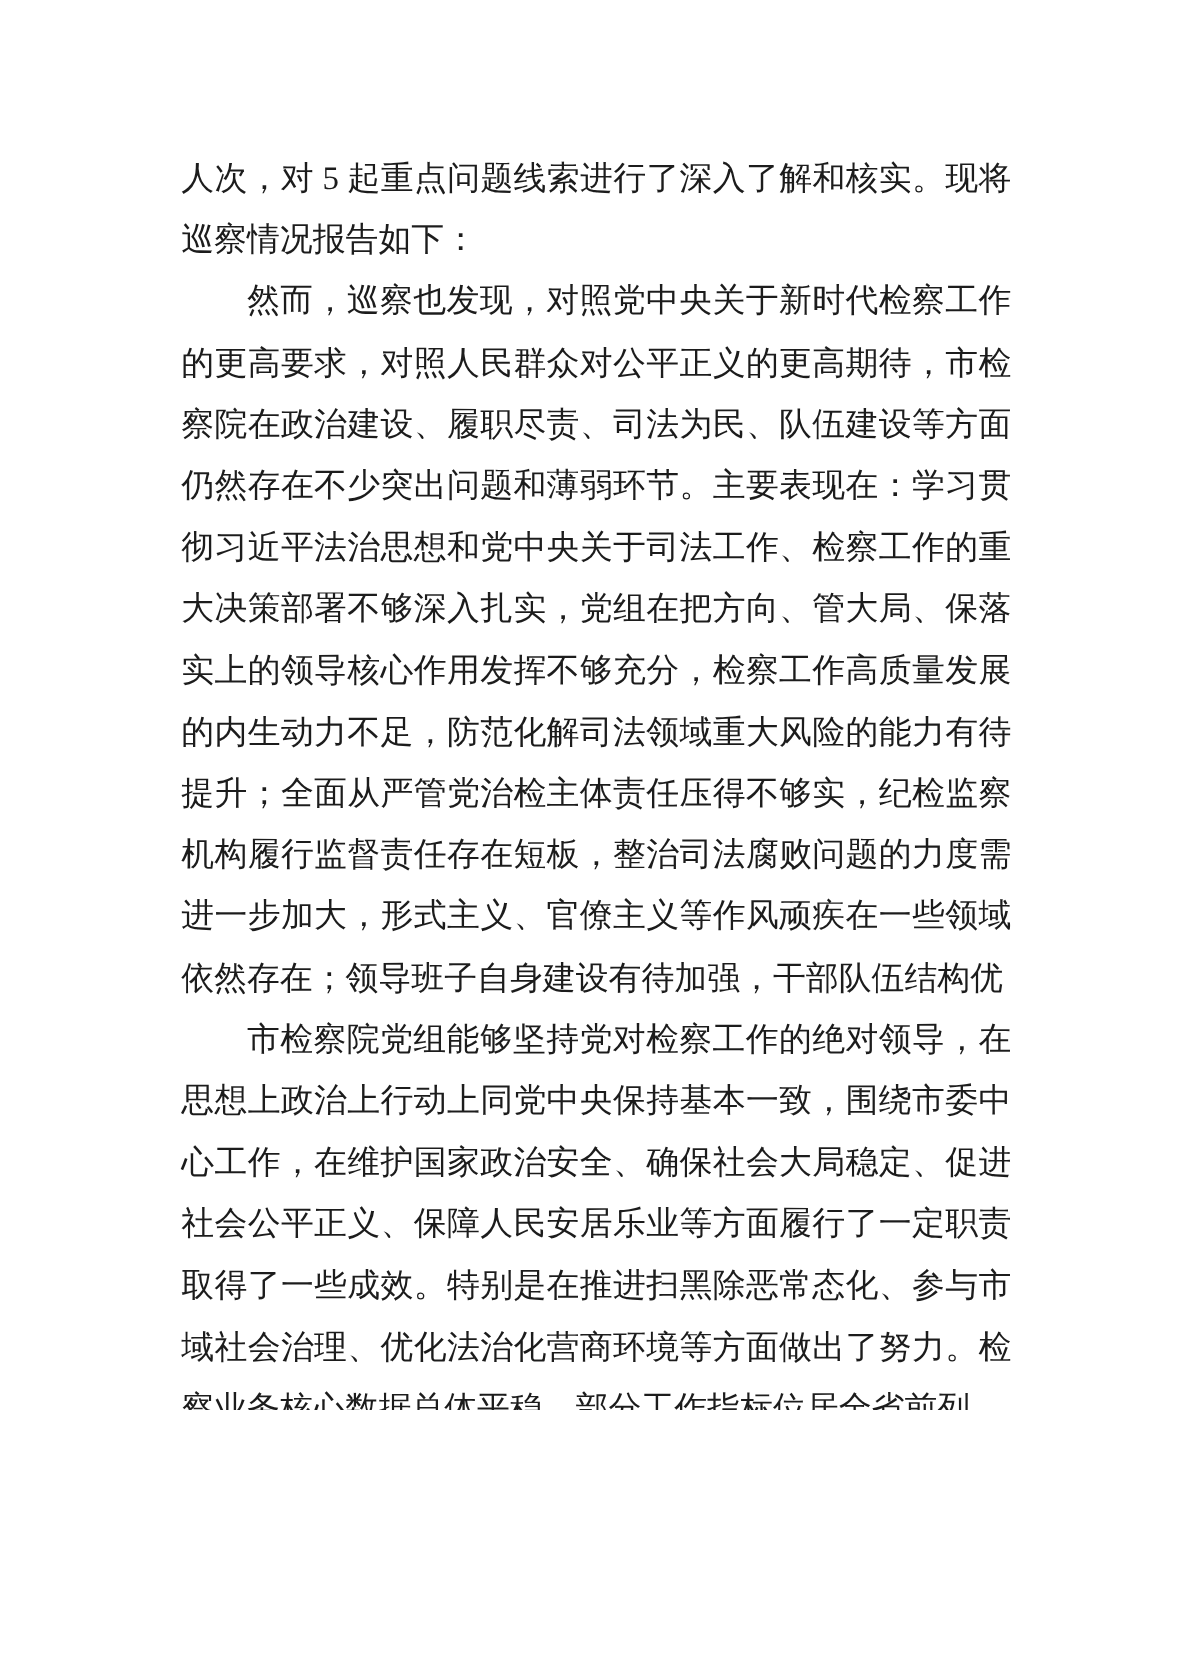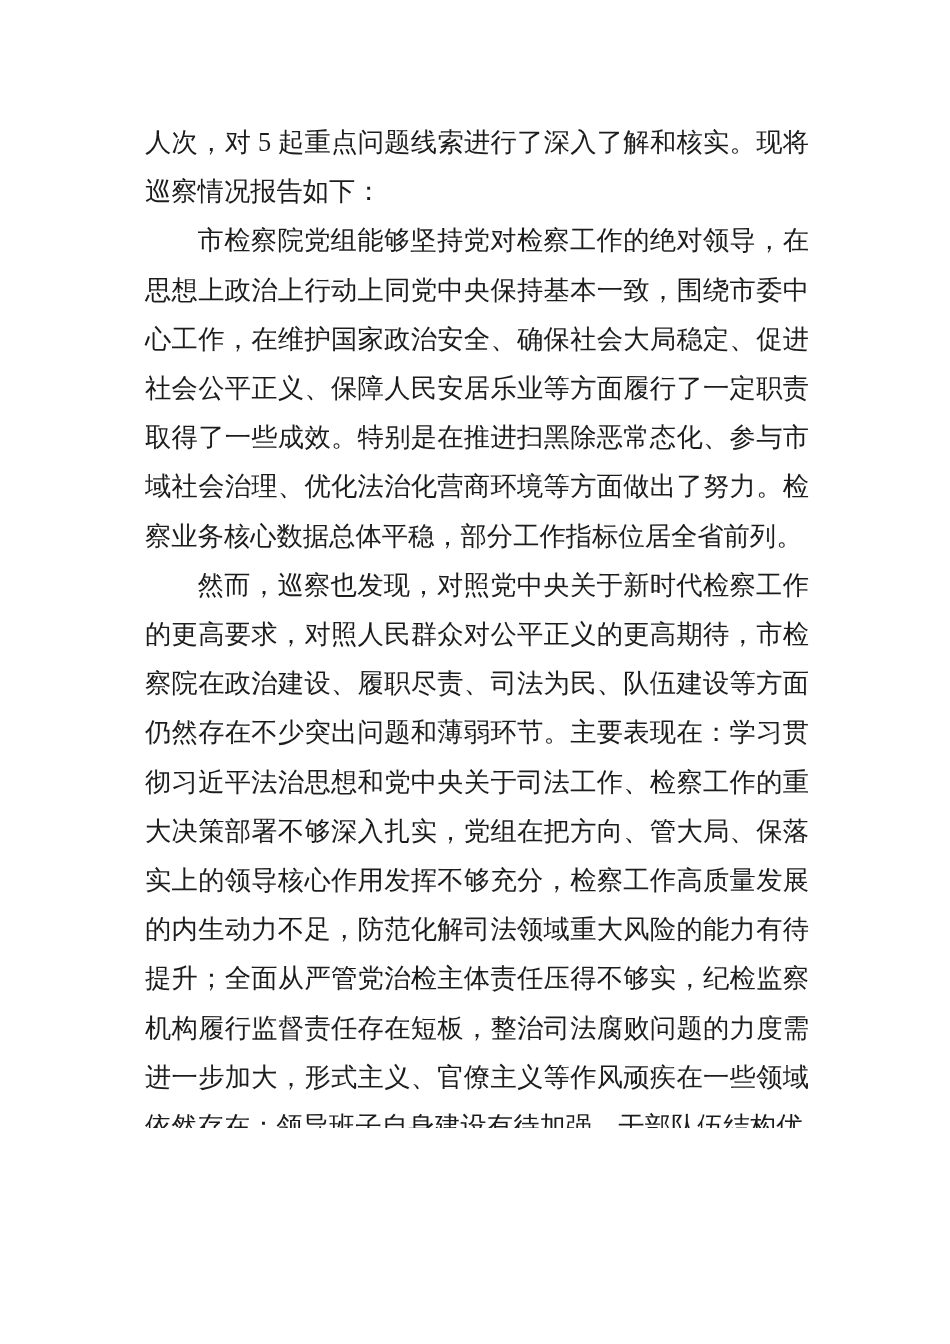--- a/index.html
+++ b/index.html
@@ -46,18 +46,18 @@
 </style>
 </head>
 <body>
 
 <div class="page">
   <div class="doc-body">
 
     <p class="para">人次，对 5 起重点问题线索进行了深入了解和核实。现将巡察情况报告如下：</p>
 
 
+    <p class="para indent">然而，巡察也发现，对照党中央关于新时代检察工作的更高要求，对照人民群众对公平正义的更高期待，市检察院在政治建设、履职尽责、司法为民、队伍建设等方面仍然存在不少突出问题和薄弱环节。主要表现在：学习贯彻习近平法治思想和党中央关于司法工作、检察工作的重大决策部署不够深入扎实，党组在把方向、管大局、保落实上的领导核心作用发挥不够充分，检察工作高质量发展的内生动力不足，防范化解司法领域重大风险的能力有待提升；全面从严管党治检主体责任压得不够实，纪检监察机构履行监督责任存在短板，整治司法腐败问题的力度需进一步加大，形式主义、官僚主义等作风顽疾在一些领域依然存在；领导班子自身建设有待加强，干部队伍结构优</p>
+
     <p class="para indent">市检察院党组能够坚持党对检察工作的绝对领导，在思想上政治上行动上同党中央保持基本一致，围绕市委中心工作，在维护国家政治安全、确保社会大局稳定、促进社会公平正义、保障人民安居乐业等方面履行了一定职责取得了一些成效。特别是在推进扫黑除恶常态化、参与市域社会治理、优化法治化营商环境等方面做出了努力。检察业务核心数据总体平稳，部分工作指标位居全省前列。</p>
-
-    <p class="para indent">然而，巡察也发现，对照党中央关于新时代检察工作的更高要求，对照人民群众对公平正义的更高期待，市检察院在政治建设、履职尽责、司法为民、队伍建设等方面仍然存在不少突出问题和薄弱环节。主要表现在：学习贯彻习近平法治思想和党中央关于司法工作、检察工作的重大决策部署不够深入扎实，党组在把方向、管大局、保落实上的领导核心作用发挥不够充分，检察工作高质量发展的内生动力不足，防范化解司法领域重大风险的能力有待提升；全面从严管党治检主体责任压得不够实，纪检监察机构履行监督责任存在短板，整治司法腐败问题的力度需进一步加大，形式主义、官僚主义等作风顽疾在一些领域依然存在；领导班子自身建设有待加强，干部队伍结构优</p>
 
   </div>
 </div>
 
 </body></html>

